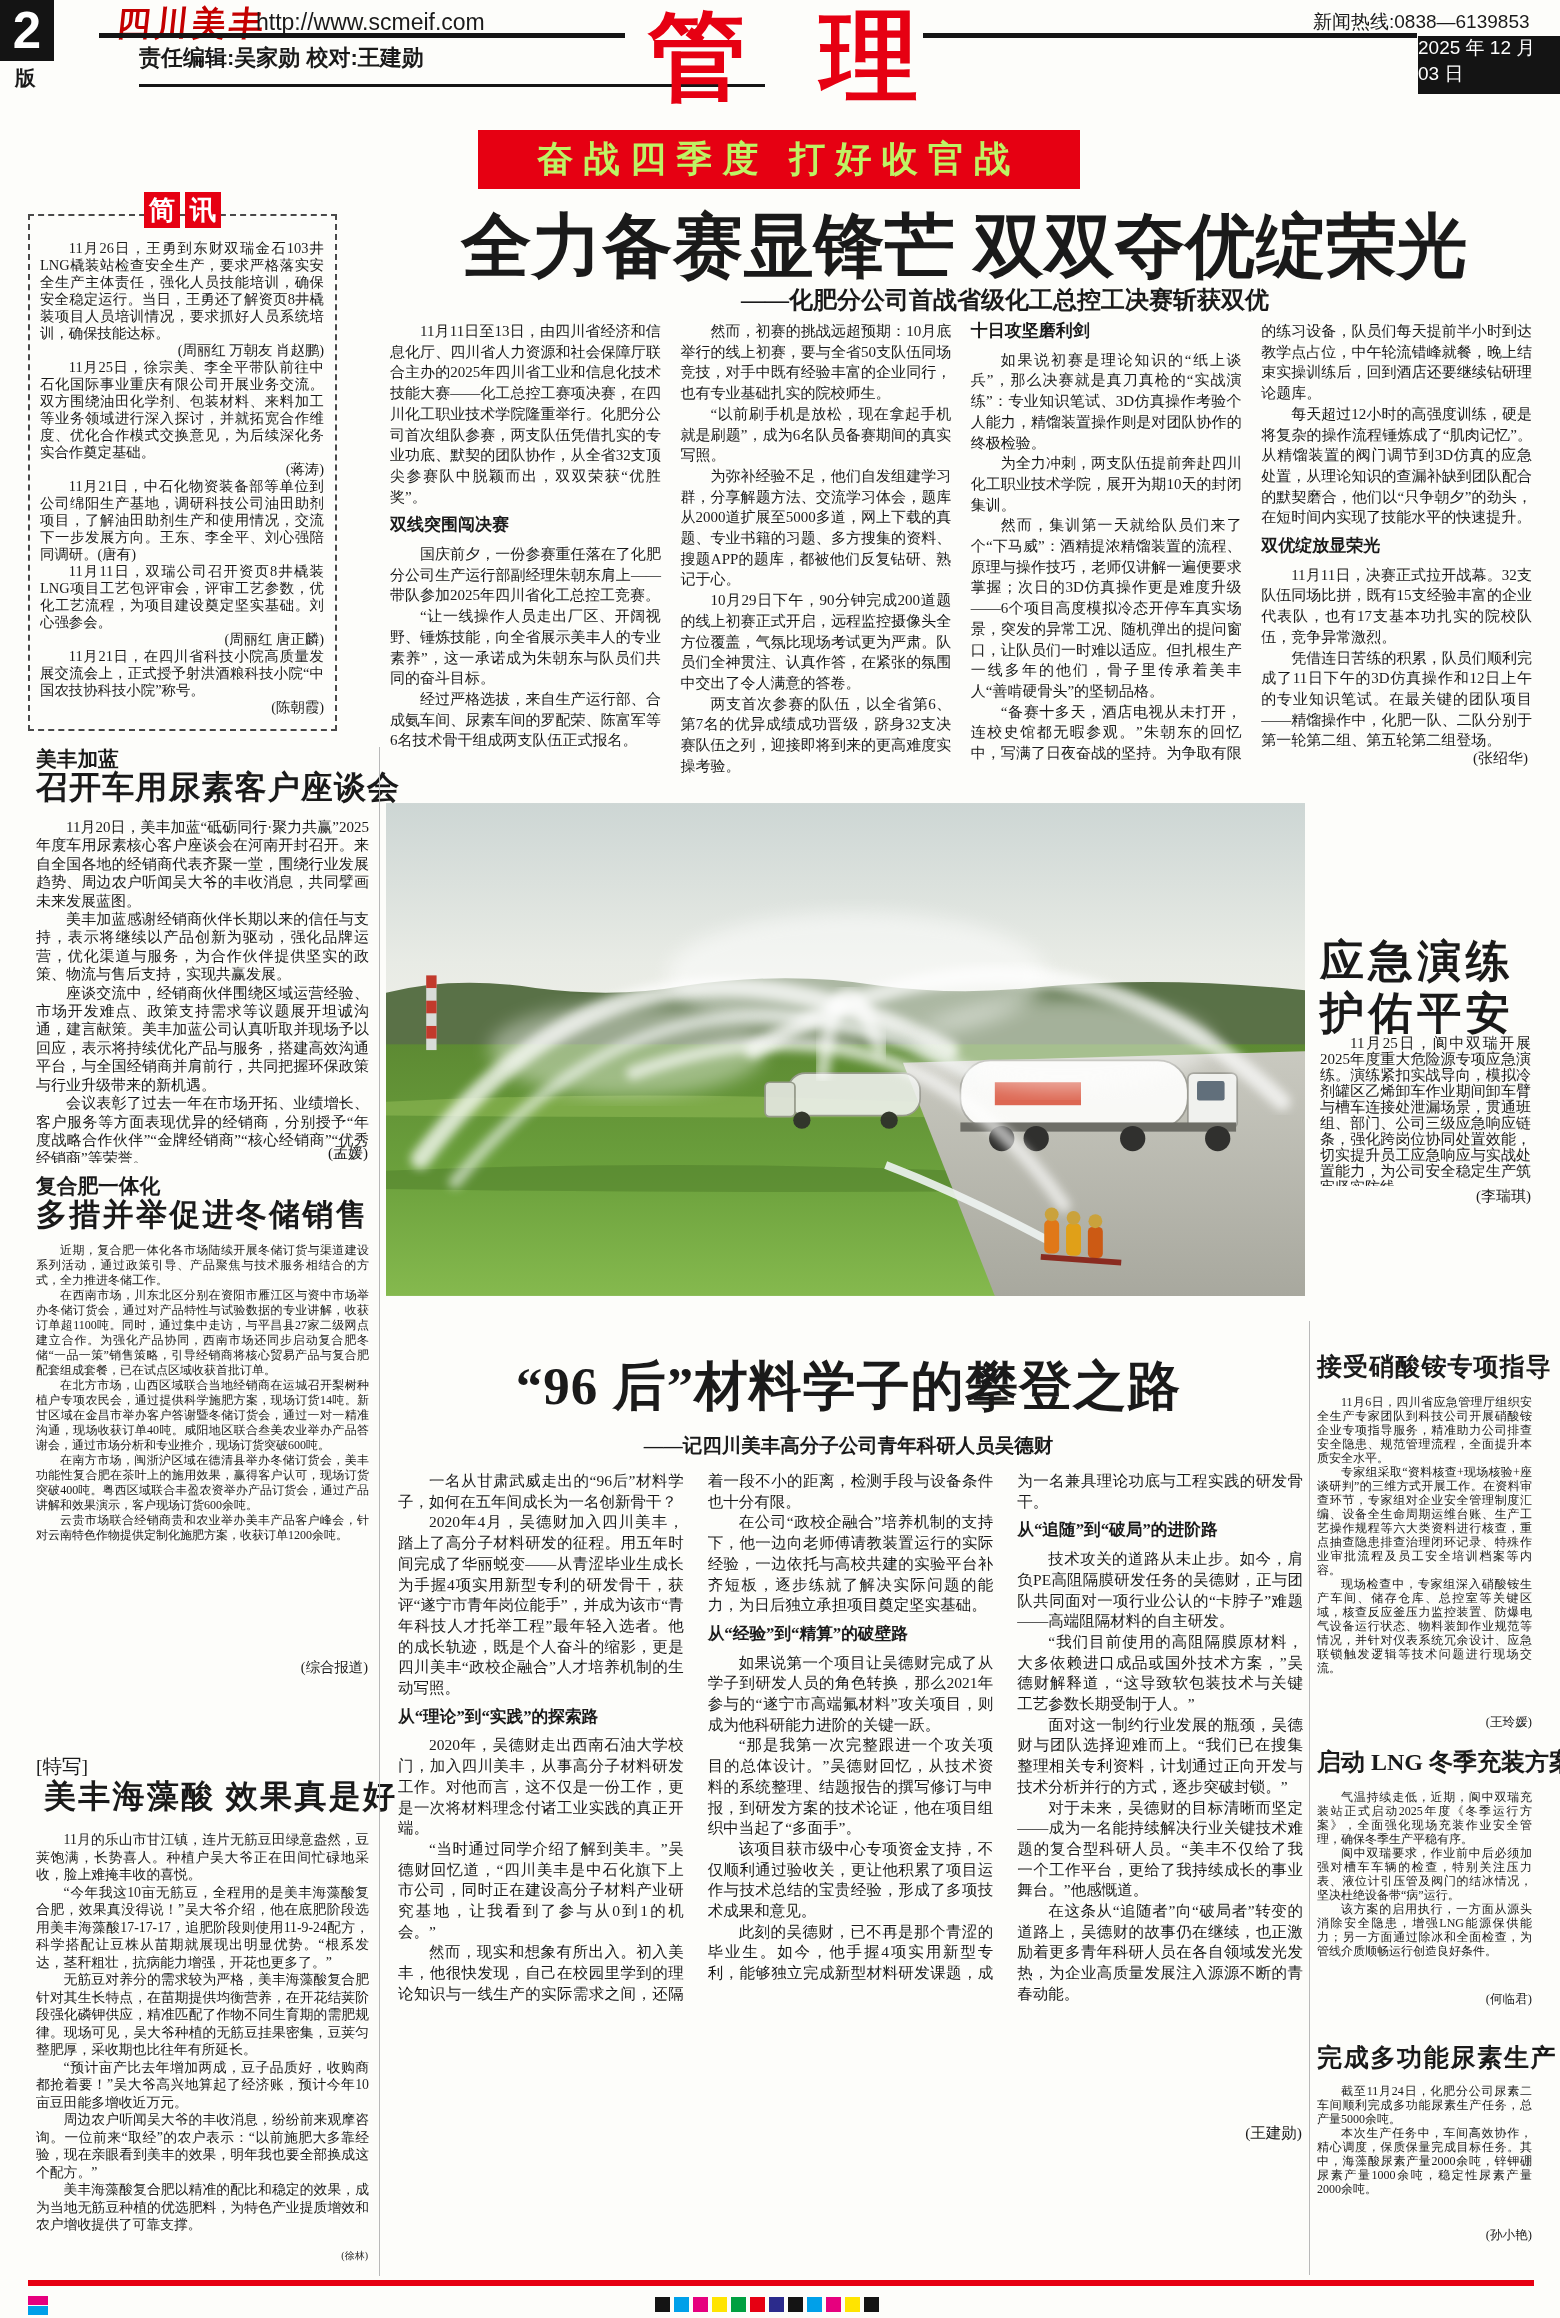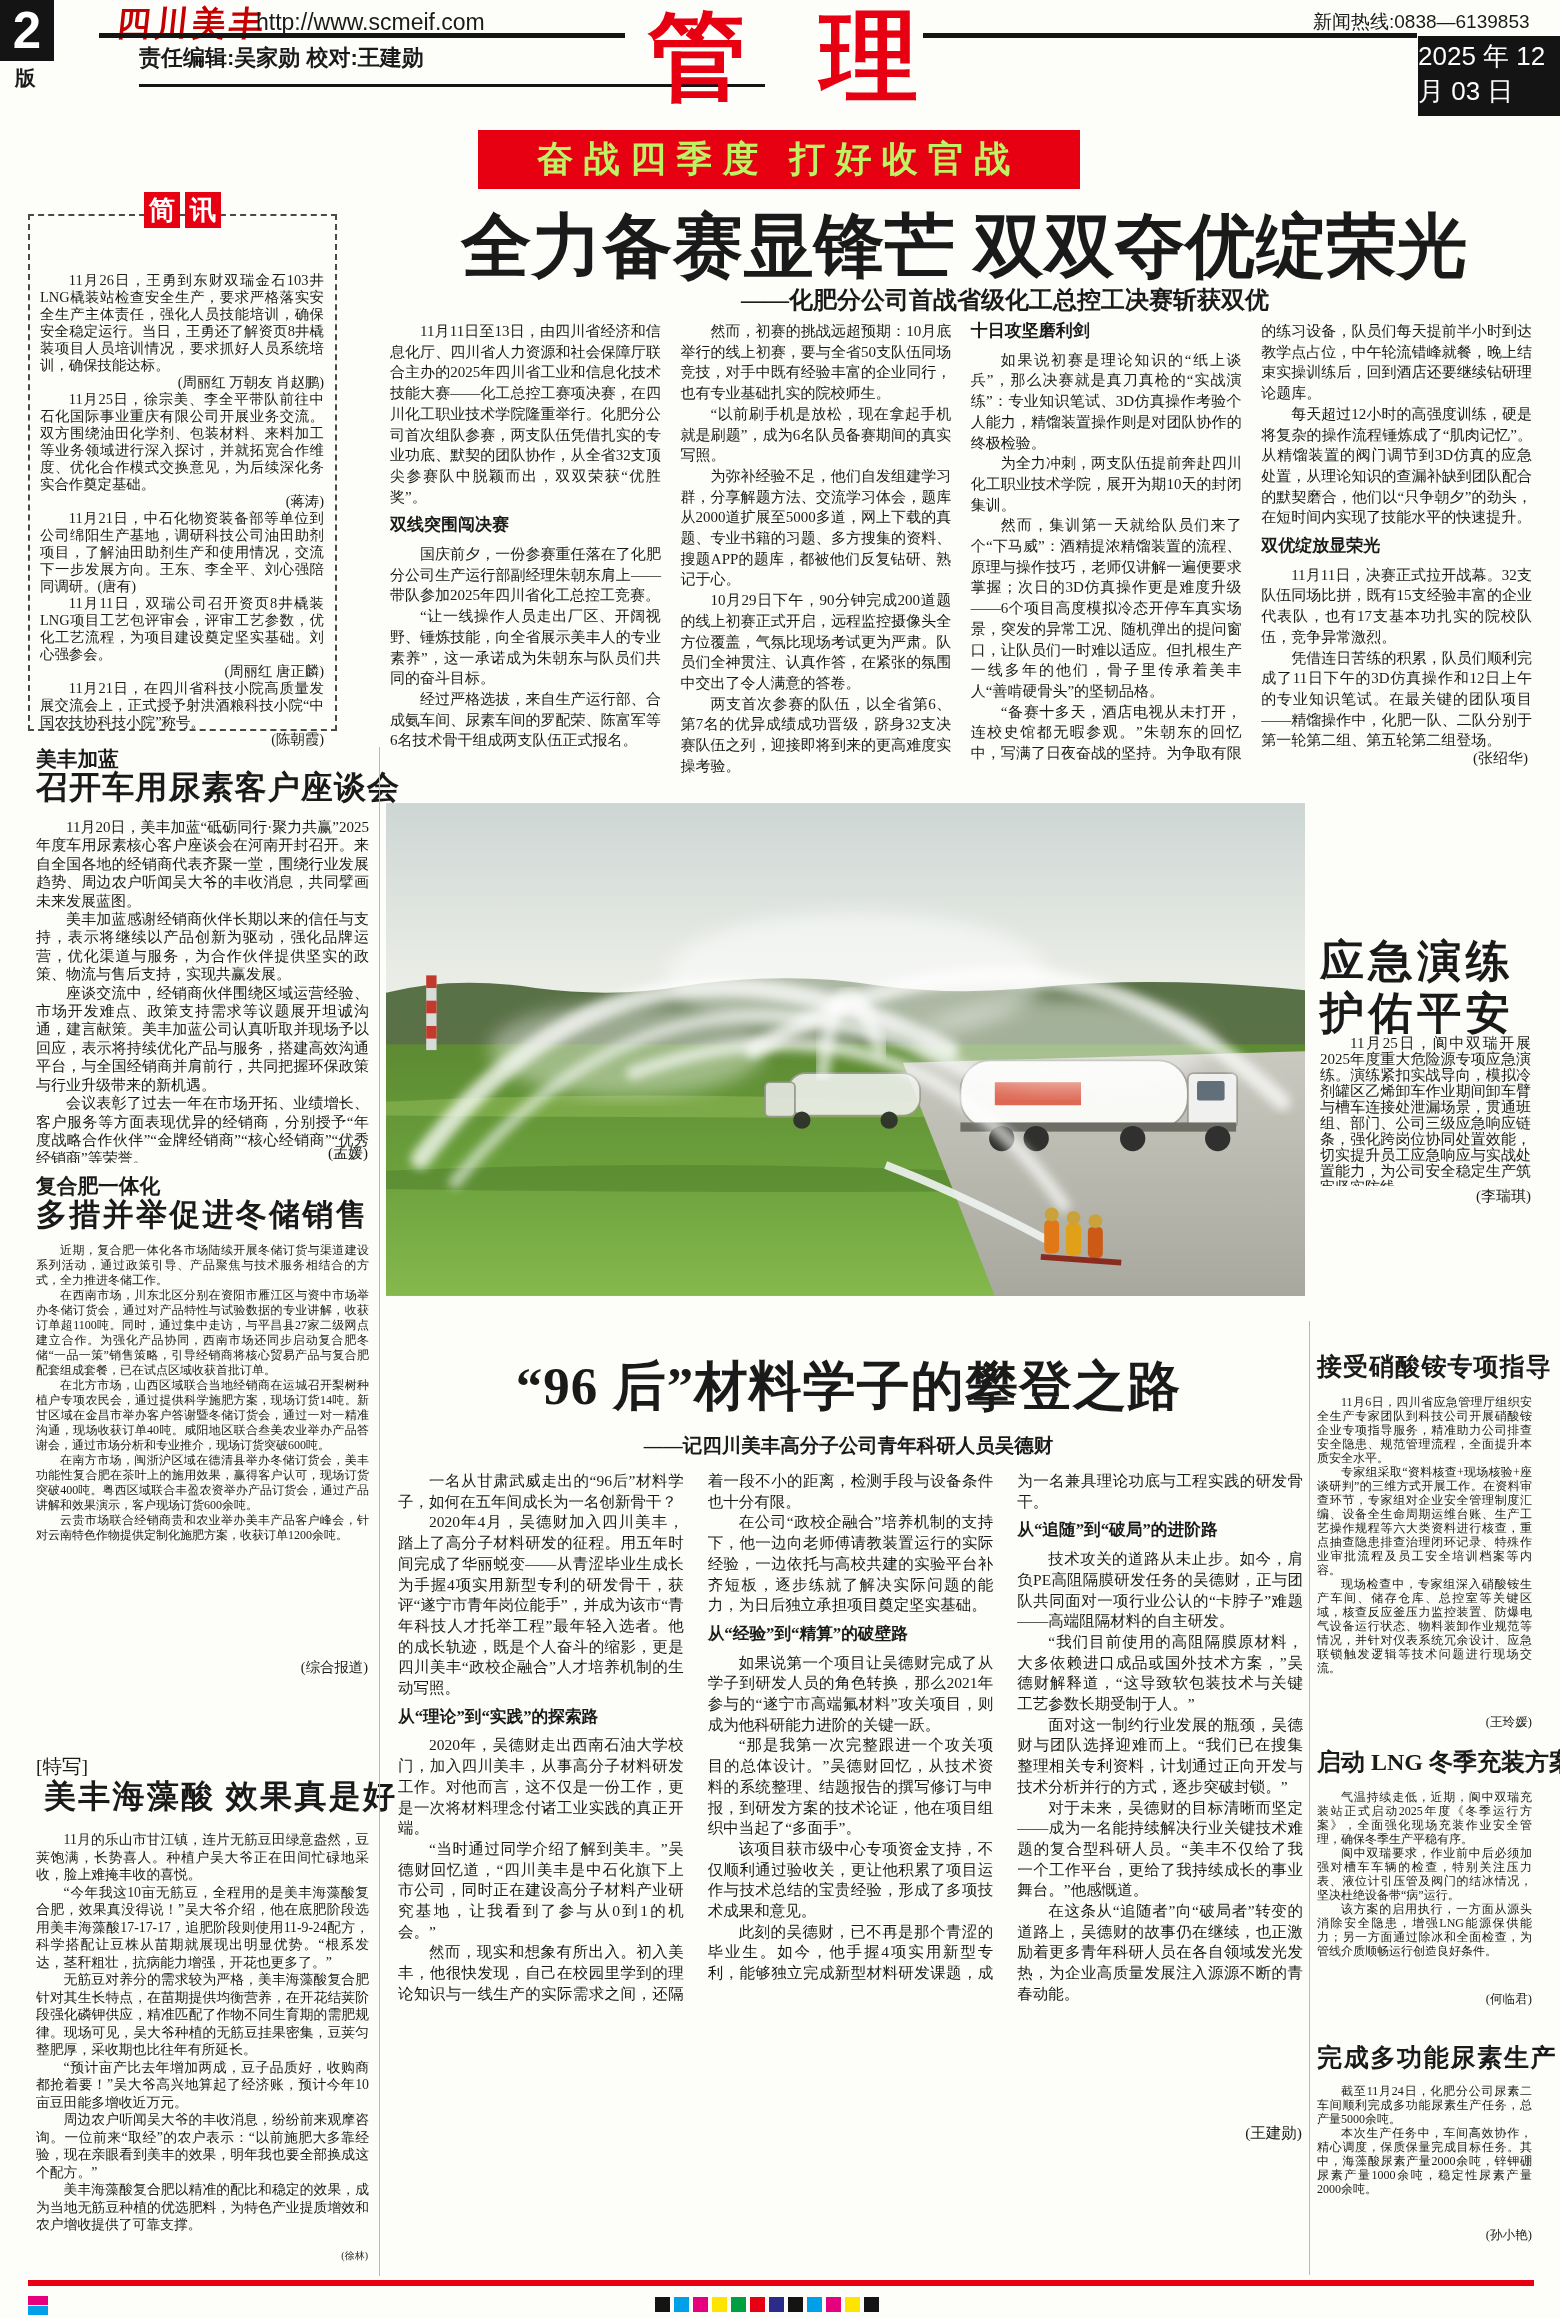--- a/index.html
+++ b/index.html
@@ -17,37 +17,37 @@
   #edition-label{left:15px;top:64px;font-size:20.7px;font-weight:bold;}
   #masthead-logo{left:117px;top:1.1px;font-size:34px;font-weight:bold;color:#c90int;}
   #masthead-logo{color:#c40000;transform:skewX(-6deg);letter-spacing:3.4px;}
   #masthead-url{left:256px;top:9.2px;font-size:23px;}
   #rule-a-left{left:99px;top:33px;width:526px;height:4.6px;background:#151515;}
   #rule-a-right{left:923px;top:33px;width:494px;height:4.6px;background:#151515;}
   #editors{left:139px;top:43px;font-size:22px;font-weight:bold;}
   #rule-b{left:139px;top:84px;width:626px;height:2.9px;background:#151515;}
   #section-title{left:648px;top:-8px;font-size:98px;font-weight:bold;color:#e60012;letter-spacing:74px;white-space:nowrap;}
   #hotline{left:1313px;top:9.2px;font-size:19px;}
-  #date-box{left:1418px;top:36px;width:143px;height:80px;background:#141414;color:#fff;
-    display:flex;align-items:flex-end;justify-content:center;padding-bottom:6.9px;box-sizing:border-box;font-size:26px;}
+  #date-box{left:1418px;top:36px;width:143px;height:58px;background:#141414;color:#fff;
+    display:flex;align-items:flex-end;justify-content:center;padding-bottom:6.9px;box-sizing:border-box;font-size:19px;}
   
   #lead-banner{left:478px;top:130px;width:602px;height:59px;background:#e60012;color:#bef264;
     display:flex;align-items:center;justify-content:center;font-size:36px;font-weight:bold;letter-spacing:10.3px;}
   #lead-headline{left:396px;top:200px;width:1137px;text-align:center;font-size:70px;font-weight:900;letter-spacing:0.6px;white-space:nowrap;}
   #lead-deck{left:718px;top:284px;width:574px;text-align:center;font-size:24px;font-weight:bold;}
   #lead-body{left:390px;top:321px;width:1142px;height:457px;column-count:4;column-gap:19.5px;
     font-size:15px;line-height:20.7px;overflow:hidden;}
   #lead-body .sub-h{font-size:17px;}
   #lead-byline{left:1373px;top:749px;width:155px;text-align:right;font-size:15px;}
   
   #briefs-box{left:27.6px;top:214px;width:309px;height:517px;border:2.3px dashed #4a4a4a;box-sizing:border-box;}
   .briefs-label{top:192px;width:36px;height:36px;background:#e60012;color:#fff;display:flex;
     align-items:center;justify-content:center;font-size:26.4px;font-weight:bold;}
   #briefs-label-1{left:144px;} #briefs-label-2{left:185px;}
-  #briefs-body{left:40px;top:240px;width:284px;height:480px;font-size:14.4px;line-height:17px;overflow:hidden;margin-top:32px;}
+  #briefs-body{left:40px;top:240px;width:284px;height:480px;font-size:14.4px;line-height:17px;overflow:hidden;}
   
   .kicker{font-size:20.7px;font-weight:bold;}
   #meeting-kicker{left:36px;top:745px;}
   #meeting-headline{left:36px;top:766px;width:334px;font-size:32px;font-weight:bold;letter-spacing:1.1px;white-space:nowrap;}
   #meeting-body{left:36px;top:818px;width:333px;height:345px;font-size:15px;line-height:18.4px;overflow:hidden;}
   #meeting-byline{left:253px;top:1144px;width:115px;text-align:right;font-size:15px;}
   #winter-kicker{left:36px;top:1172px;}
   #winter-headline{left:36px;top:1194px;width:334px;font-size:31px;font-weight:bold;letter-spacing:2.3px;white-space:nowrap;}
   #winter-body{left:36px;top:1243px;width:333px;height:432px;font-size:12px;line-height:15px;overflow:hidden;}
   #winter-byline{left:230px;top:1658px;width:138px;text-align:right;font-size:14.4px;}

